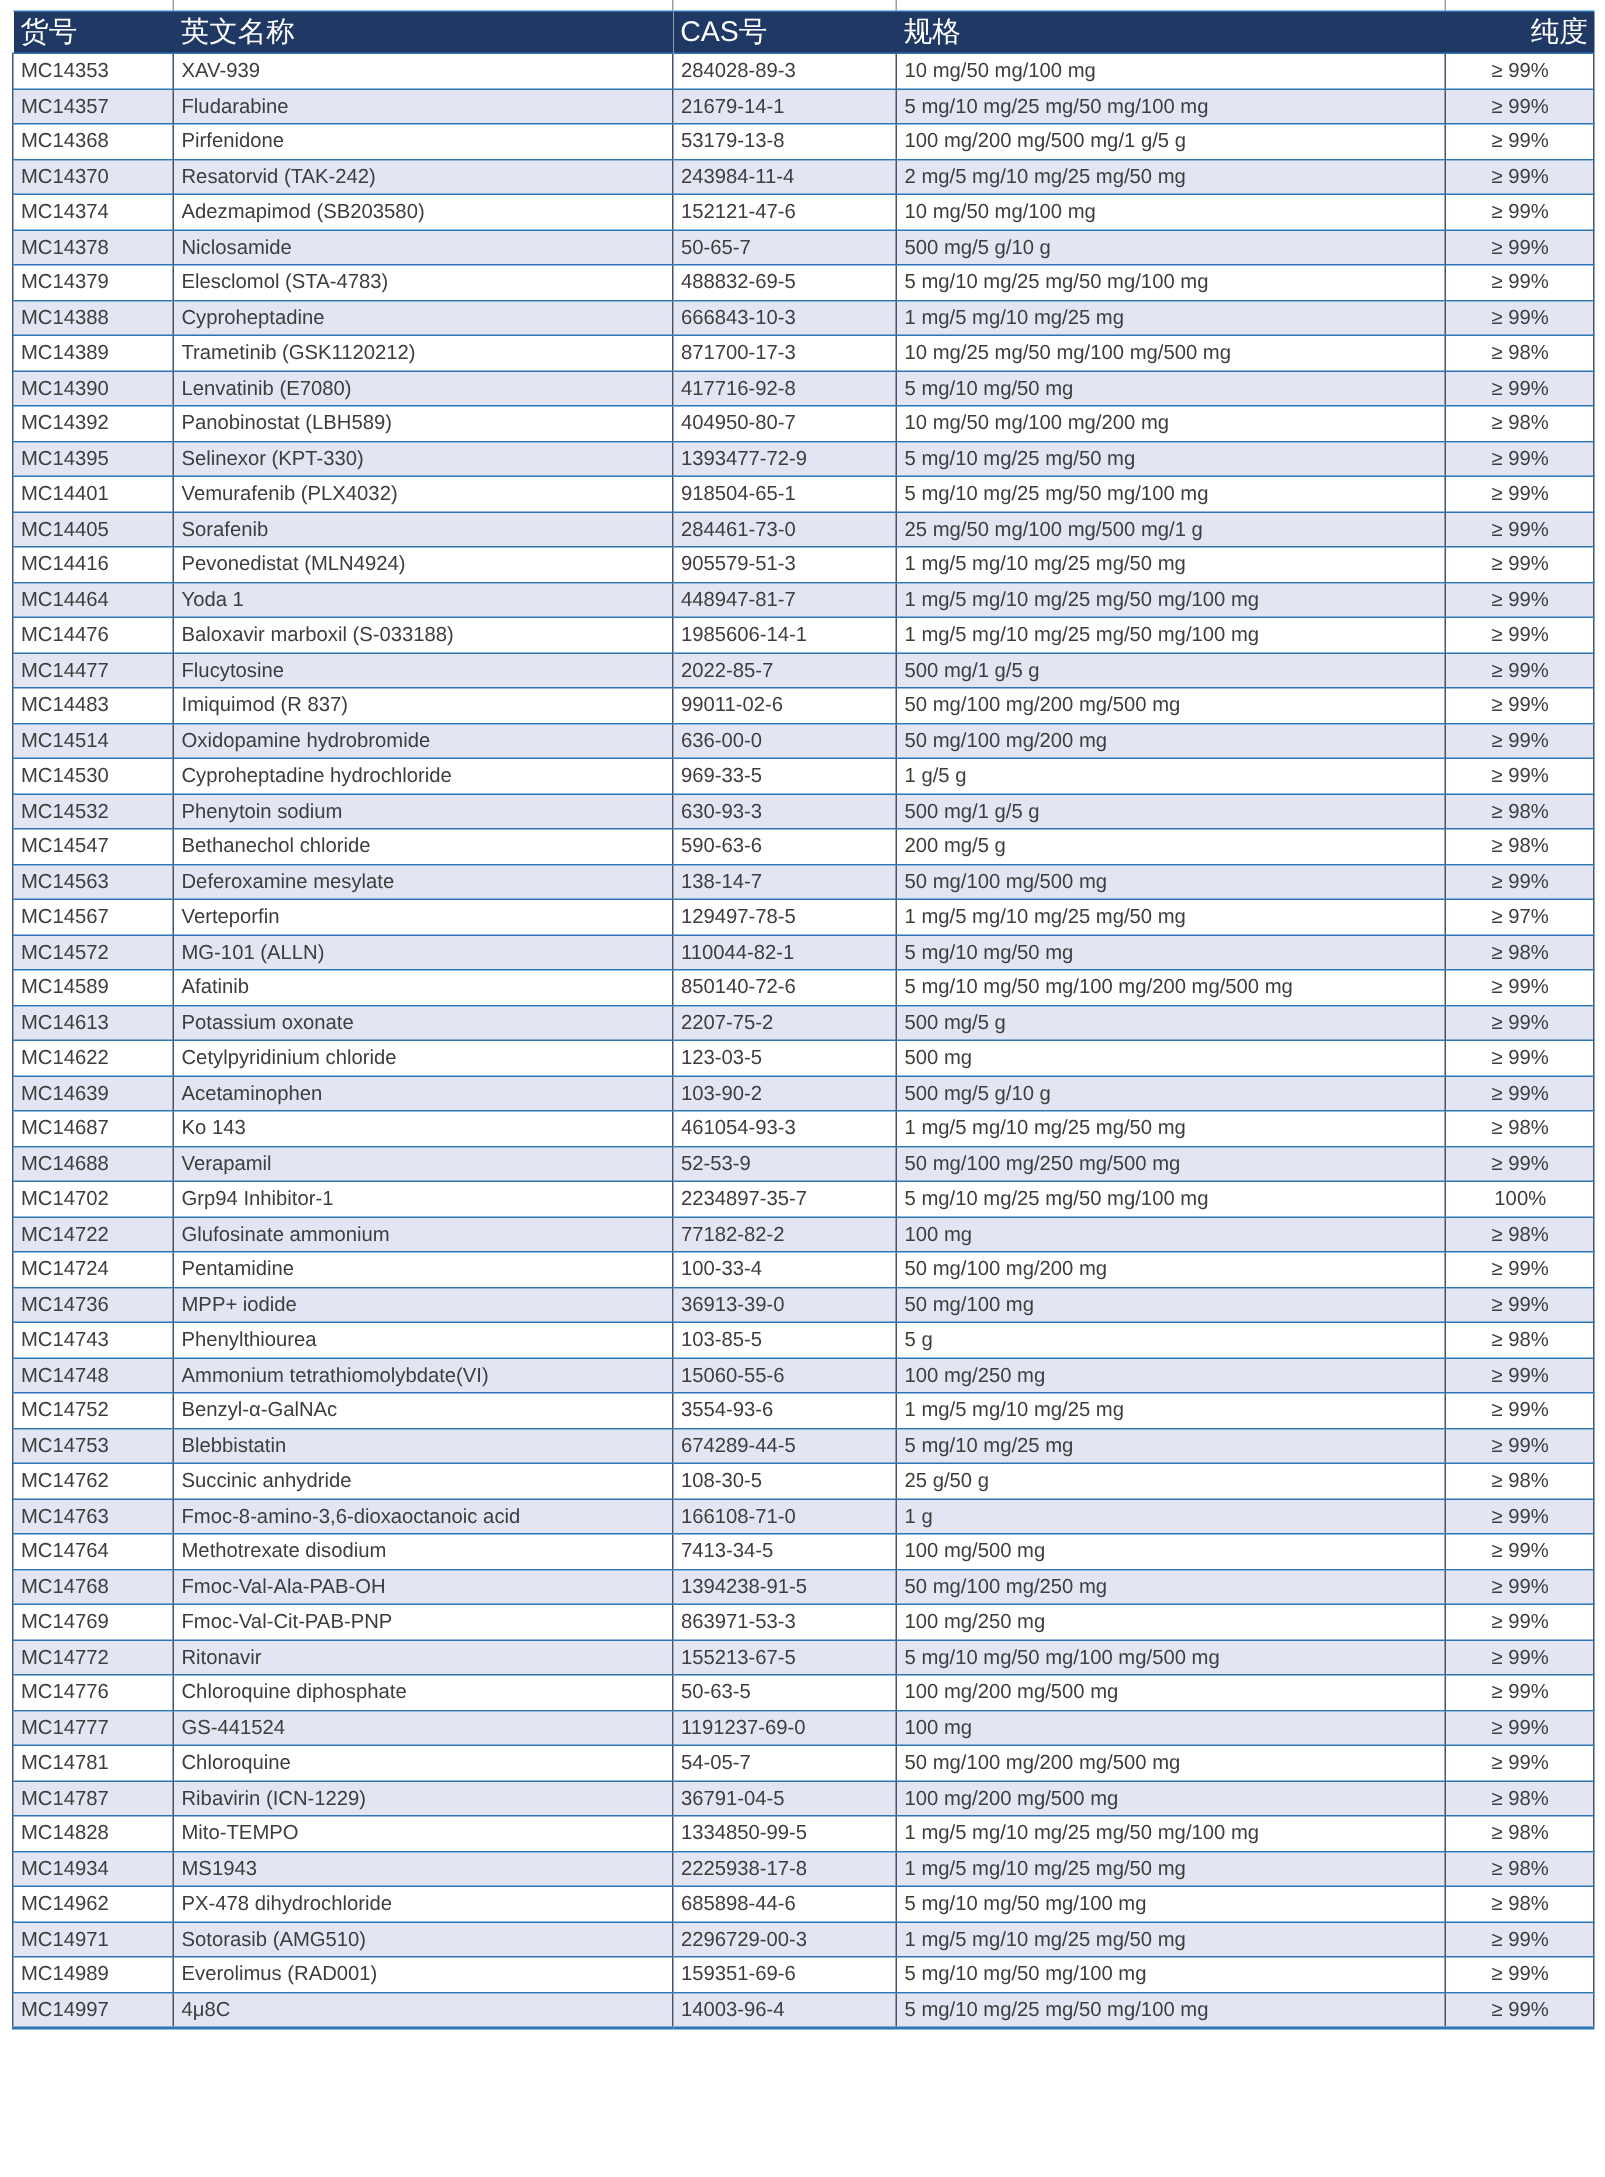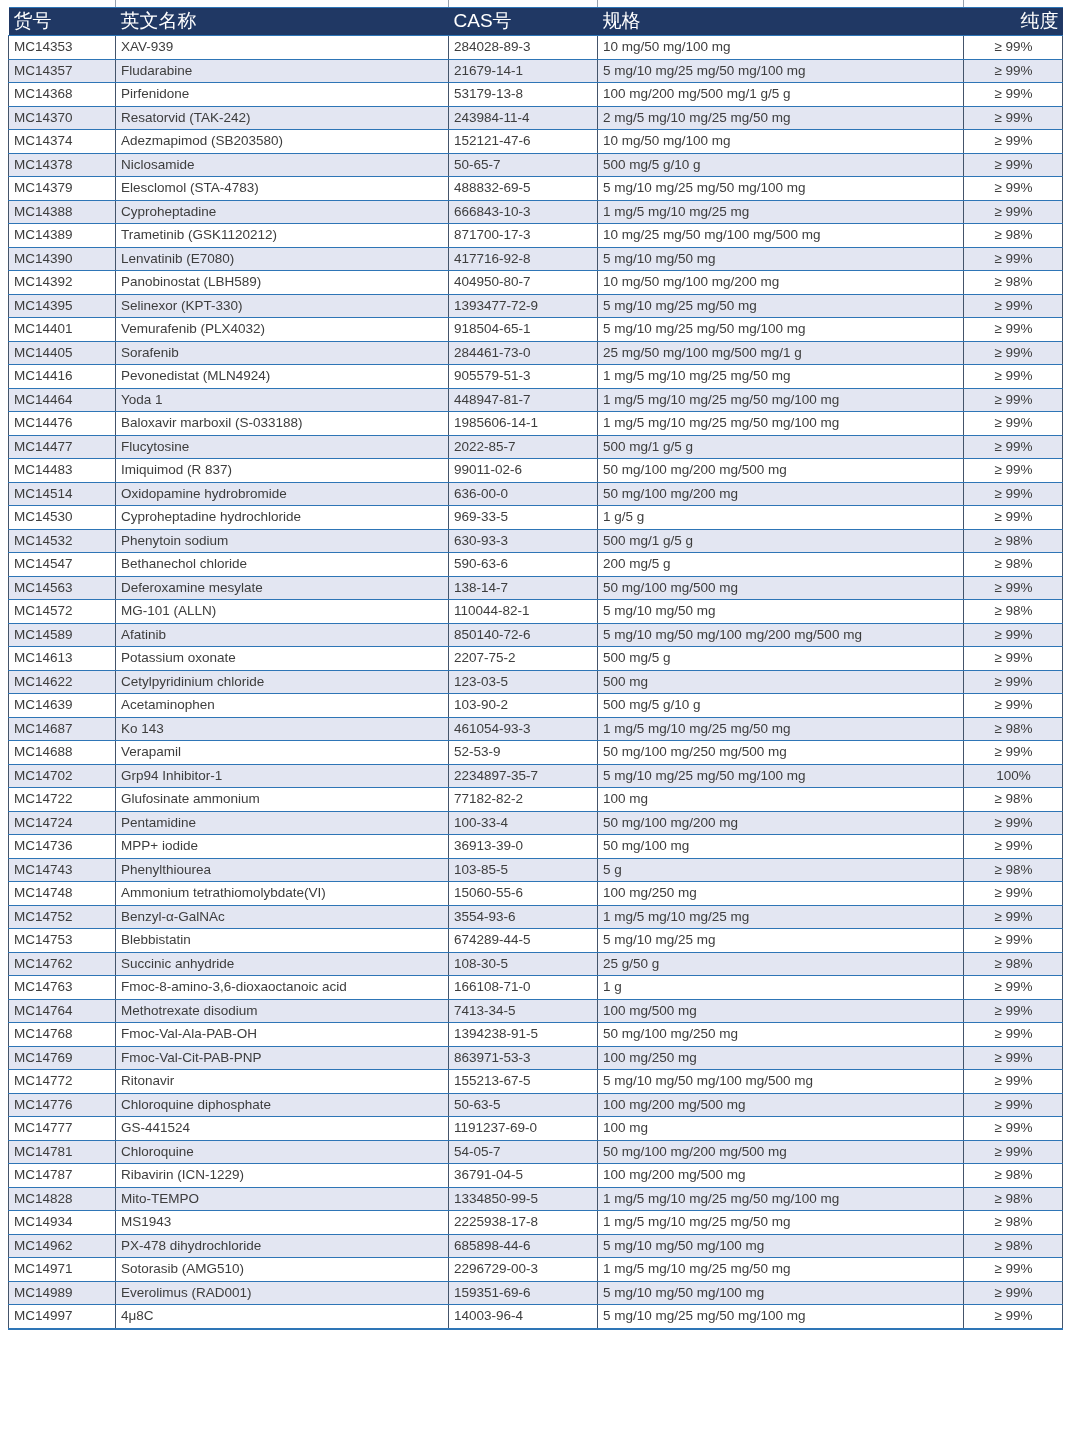--- a/index.html
+++ b/index.html
@@ -250,20 +250,27 @@
           <td class="c-purity">≥ 98%</td>
         </tr>
         <tr>
           <td class="c-code">MC14563</td>
           <td class="c-name">Deferoxamine mesylate</td>
           <td class="c-cas">138-14-7</td>
           <td class="c-spec">50 mg/100 mg/500 mg</td>
           <td class="c-purity">≥ 99%</td>
         </tr>
         <tr>
+          <td class="c-code">MC14567</td>
+          <td class="c-name">Verteporfin</td>
+          <td class="c-cas">129497-78-5</td>
+          <td class="c-spec">1 mg/5 mg/10 mg/25 mg/50 mg</td>
+          <td class="c-purity">≥ 97%</td>
+        </tr>
+        <tr>
           <td class="c-code">MC14572</td>
           <td class="c-name">MG-101 (ALLN)</td>
           <td class="c-cas">110044-82-1</td>
           <td class="c-spec">5 mg/10 mg/50 mg</td>
           <td class="c-purity">≥ 98%</td>
         </tr>
         <tr>
           <td class="c-code">MC14589</td>
           <td class="c-name">Afatinib</td>
           <td class="c-cas">850140-72-6</td>

